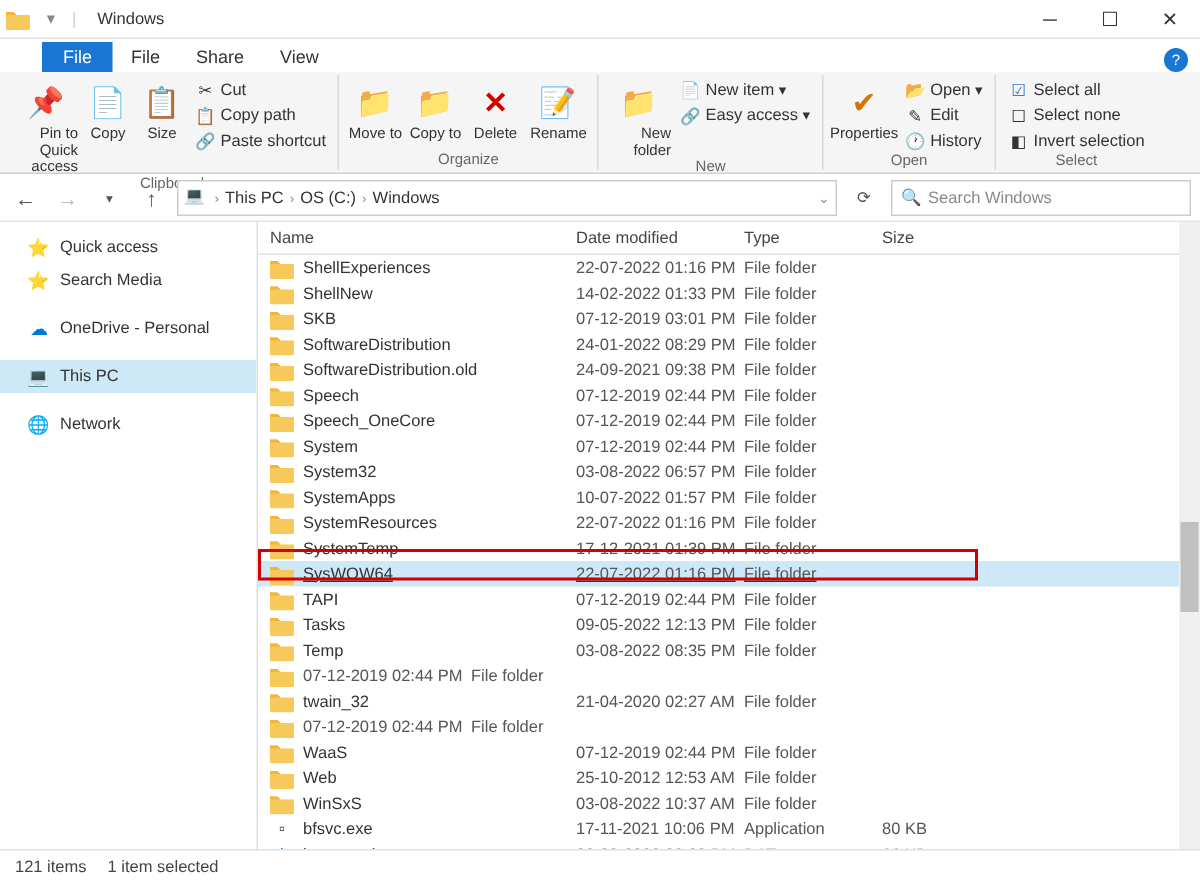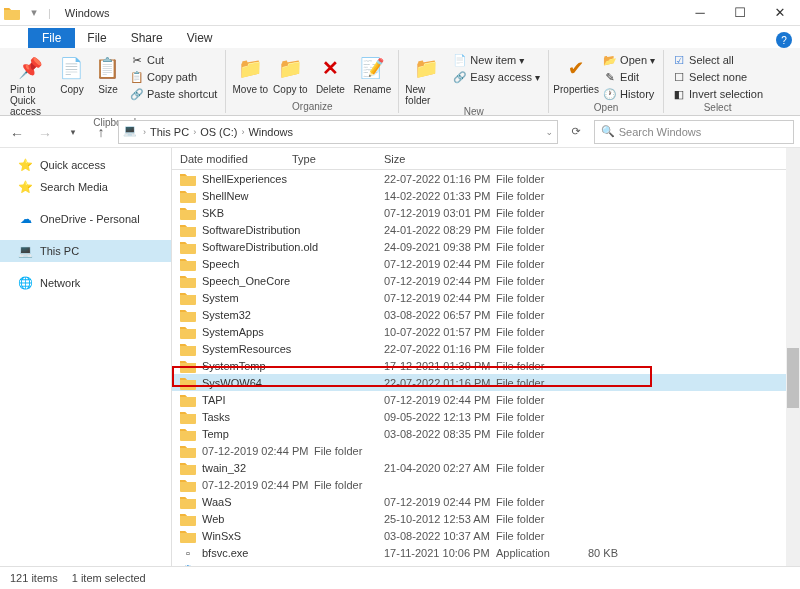--- a/index.html
+++ b/index.html
@@ -13,21 +13,21 @@
 .menutabs { height:22px; display:flex; align-items:flex-end; background:#fff; }
 .menutabs .file { background:#1976d2; color:#fff; padding:3px 14px; font-size:12px;margin-left:28px; }
 .menutabs .tab { padding:3px 12px; font-size:12px; color:#333; }
 .menutabs .help { margin-left:auto; margin-right:8px; width:16px; height:16px; border-radius:50%; background:#1976d2; color:#fff; display:flex; align-items:center; justify-content:center; font-size:10px; }
 .ribbon { height:68px; background:#f5f5f5; border-bottom:1px solid #d0d0d0; display:flex; padding:2px 4px; }
 .rgroup { border-right:1px solid #d8d8d8; padding:0 6px; display:flex; flex-direction:column; }
 .rgroup .gbody { flex:1; display:flex; align-items:flex-start; gap:4px; padding-top:2px; }
 .rgroup .glabel { text-align:center; font-size:10px; color:#666; padding-bottom:1px; }
 .bigbtn { display:flex; flex-direction:column; align-items:center; width:42px; gap:2px; padding-top:2px; }
 .bigbtn .bic { width:28px; height:28px; display:flex; align-items:center; justify-content:center; font-size:20px; }
-.bigbtn .blab { font-size:10px; text-align:left; line-height:1.1; color:#333; }
+.bigbtn .blab { font-size:10px; text-align:right; line-height:1.1; color:#333; }
 .smallcol { display:flex; flex-direction:column; gap:1px; }
 .smallitem { display:flex; align-items:center; gap:3px; font-size:10px; color:#333; padding:1px 2px; white-space:nowrap; }
 .smallitem .sic { width:14px; height:14px; display:flex; align-items:center; justify-content:center; font-size:11px; }
 .addrbar { height:32px; display:flex; align-items:center; padding:3px 6px; gap:6px; background:#fff; border-bottom:1px solid #e5e5e5; }
 .navbtn { width:22px; height:22px; display:flex; align-items:center; justify-content:center; color:#555; font-size:14px; }
 .breadcrumb { flex:1; border:1px solid #ccc; height:24px; display:flex; align-items:center; padding:0 4px; gap:2px; background:#fff; }
 .breadcrumb .bc { font-size:11px; color:#333; padding:0 2px; }
 .breadcrumb .sep { color:#888; font-size:9px; }
 .breadcrumb .ficon { width:16px; height:16px; margin-right:2px; }
 .refresh { width:24px; height:24px; display:flex; align-items:center; justify-content:center; color:#555; }
@@ -45,21 +45,21 @@
 .col.date { width:112px; }
 .col.type { width:92px; }
 .col.size { width:70px; }
 .rows { position:relative; }
 .row { display:flex; align-items:center; height:17px; padding-left:8px; font-size:11px; color:#333; }
 .row .fic { width:16px; height:16px; margin-right:6px; display:flex; align-items:center; justify-content:center; }
 .row .rname { width:182px; overflow:hidden; white-space:nowrap; }
 .row .rdate { width:112px; color:#555; }
 .row .rtype { width:92px; color:#555; }
 .row .rsize { width:70px; text-align:left; color:#555; padding-right:8px; }
-.row.sel { background:#cde8f6; }
+.row.sel { background:#cde8f6;text-decoration:underline; }
 .redbox { position:absolute; border:2px solid #d40000; pointer-events:none; }
 .scrollbar { position:absolute; right:0; top:0; width:14px; height:100%; background:#f0f0f0; }
 .scrollbar .thumb { position:absolute; width:12px; left:1px; background:#c0c0c0; }
 .status { height:22px; border-top:1px solid #e0e0e0; display:flex; align-items:center; padding:0 10px; gap:14px; font-size:11px; color:#444; }
 svg.folder { width:16px; height:14px; }
 </style>
 </head>
 <body>
 
 <div class="titlebar">
@@ -243,20 +243,21 @@
         <span>This PC</span>
       </div>
       <div class="nspacer"></div>
       <div class="nitem">
         <span class="nic">🌐</span>
         <span>Network</span>
       </div>
     </div>
   <div class="listpane">
     <div class="cols">
+      <div class="col name">Name</div>
       <div class="col date">Date modified</div>
       <div class="col type">Type</div>
       <div class="col size">Size</div>
     </div>
     <div class="rows" id="rows">
         <div class="row">
           <span class="fic">
             <svg class="folder" viewBox="0 0 16 14">
               <path fill="#f7c95b" d="M0 2h5l2 2h9v9a1 1 0 0 1-1 1H1a1 1 0 0 1-1-1z"></path>
               <path fill="#f3b43a" d="M0 2h5l2 2H0z"></path>

